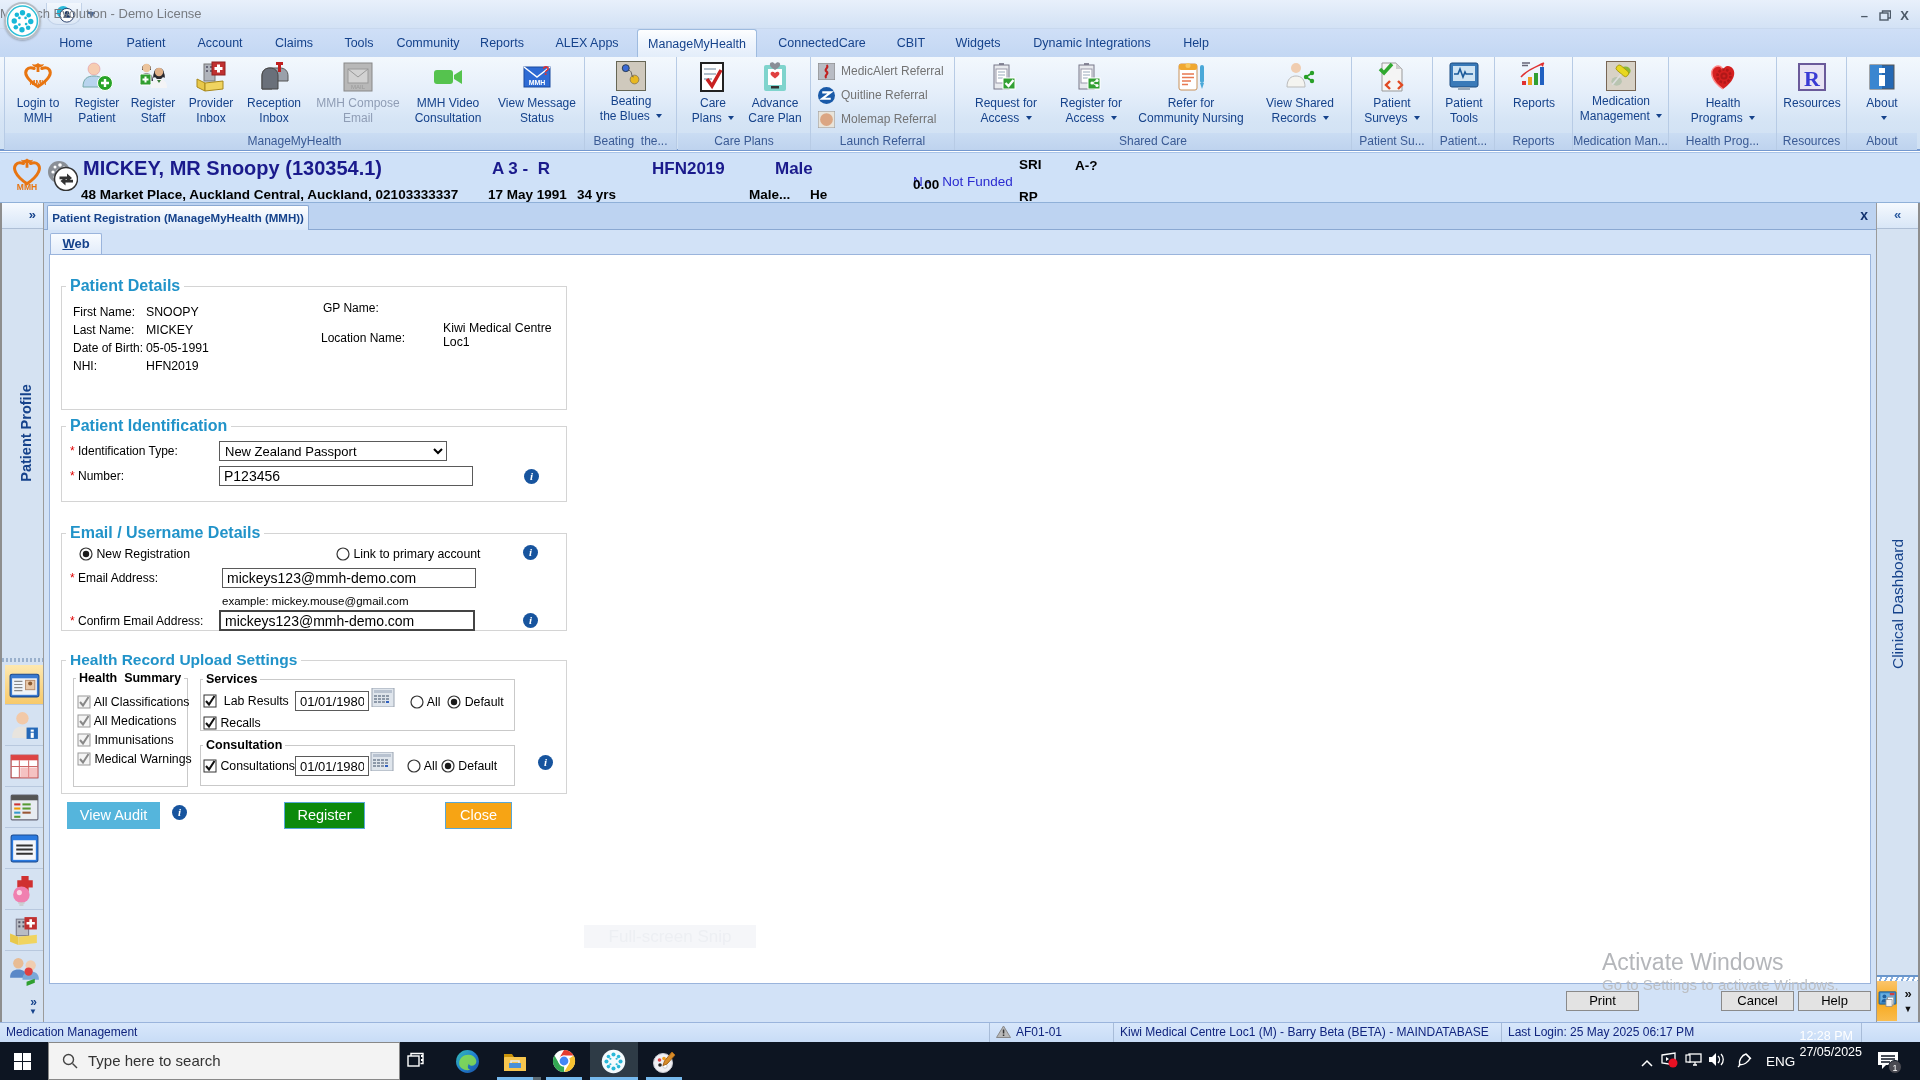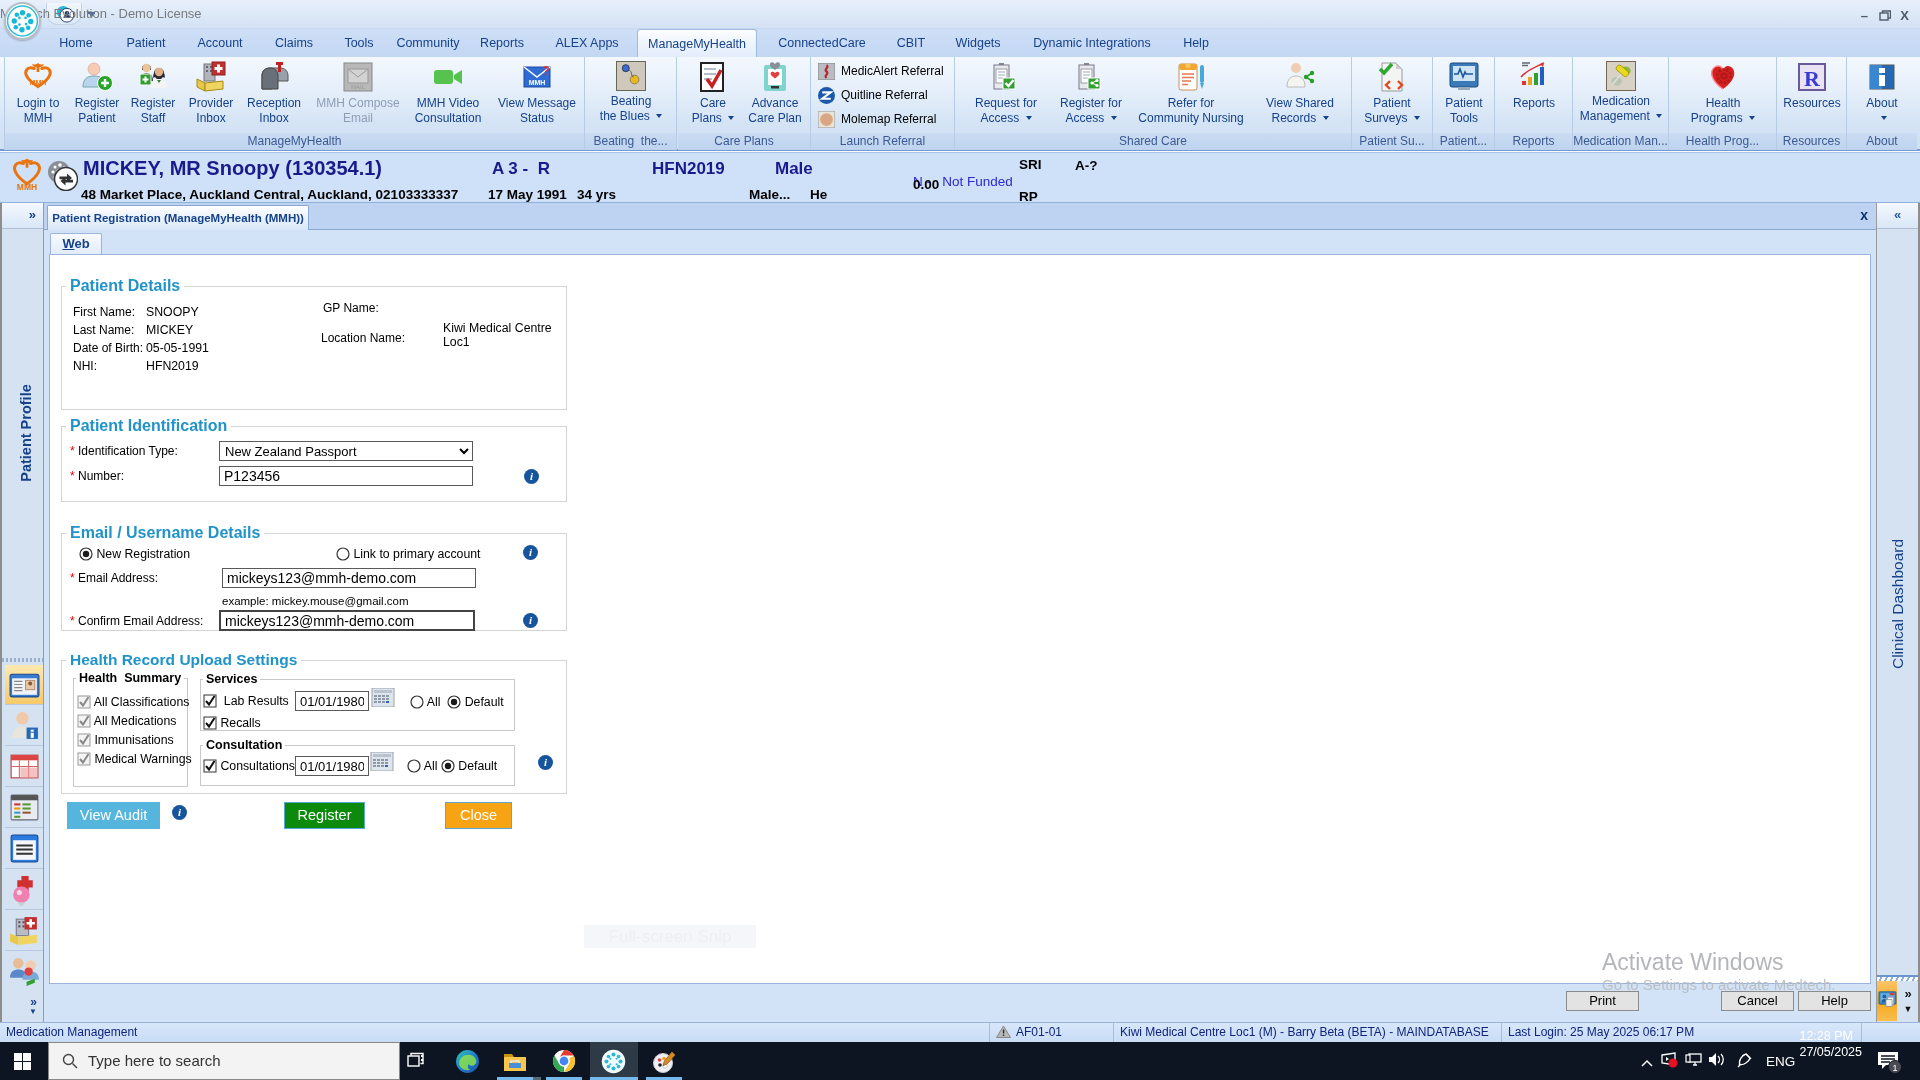--- a/index.html
+++ b/index.html
@@ -25,21 +25,21 @@
 
 
 #ribbon { left:0; top:57px; width:1920px; height:94px;
   background:linear-gradient(#f3f8fd, #e4eefa 40%, #d5e4f5 70%, #cfe0f3); border-bottom:2px solid #7498cf;}
 .rgroup { position:absolute; top:0; height:93px; border-right:1px solid #b7cbe5; }
 .rgroup .glabel { position:absolute; left:0; bottom:0; width:100%; height:17px; line-height:17px;
   text-align:center; font-size:12px; color:#3a5a94; background:linear-gradient(#cadcf3,#bed3ee); }
 .rbtn { position:absolute; top:2px; text-align:center; font-size:12px; color:#15428b; line-height:14.5px; }
 .rbtn .ric { display:block; margin:2px auto 3px; width:32px; height:32px; }
 .rbtn.dis { color:#8f9db5; }
-.smbtn { position:absolute; height:22px; font-size:12px; color:#000000; line-height:22px; text-align:left; }
+.smbtn { position:absolute; height:22px; font-size:12px; color:#737373; line-height:22px; text-align:left; }
 .smbtn svg { vertical-align:-5px; margin-right:6px; }
 .darr { display:inline-block; width:0; height:0; border-left:3.5px solid transparent; border-right:3.5px solid transparent; border-top:4px solid #15428b; vertical-align:2px; margin-left:3px;}
 
 
 #banner { left:0; top:152px; width:1920px; height:51px; background:#cfe1f8; border-top:1px solid #a8c3e8; border-bottom:1px solid #8fb0d8; }
 
 
 #tabstrip { left:44px; top:203px; width:1832px; height:27px; background:#bdd3f1; border-bottom:1px solid #8aa8d2;}
 #ptab { left:3px; top:2px; width:262px; height:25px; background:linear-gradient(#ffffff,#eaf2fc 50%,#d9e7f8);
   border:1px solid #8aa8d2; border-bottom:none; border-radius:2px 2px 0 0;
@@ -499,21 +499,21 @@
     <div class="fval" style="left:96px; top:104px;">HFN2019</div>
     <div class="flabel" style="left:273px; top:46px;">GP Name:</div>
     <div class="flabel" style="left:271px; top:76px;">Location Name:</div>
     <div class="fval" style="left:393px; top:66px;">Kiwi Medical Centre<br>Loc1</div>
 
     <fieldset style="left:11px; top:162px; width:506px; height:85px;">
       <legend>Patient Identification</legend>
     </fieldset>
     <div class="flabel req" style="left:20px; top:189px;">Identification Type:</div>
     <div class="flabel req" style="left:20px; top:214px;">Number:</div>
-    <select class="tinput" style="left:169px; top:186px; width:254px; height:20px; font-size:13px; padding:0 1px;">
+    <select class="tinput" style="left:169px; top:186px; width:228px; height:20px; font-size:13px; padding:0 1px;">
       <option>New Zealand Passport</option>
     </select>
     <input class="tinput" style="left: 169px; top: 211px; width: 254px; height: 20px;" value="P123456">
     <div class="info" style="left:474px; top:214px;">i</div>
 
     <fieldset style="left:11px; top:269px; width:506px; height:107px;">
       <legend>Email / Username Details</legend>
     </fieldset>
     <div class="fval" style="left:29px; top:292px;"><svg class="rad" width="14" height="14" viewBox="0 0 14 14">
           <circle cx="7" cy="7" r="6" fill="#fff" stroke="#333" stroke-width="1.2"></circle>
@@ -622,21 +622,21 @@
         </svg> Default</div>
     <div class="info" style="left:488px; top:500px;">i</div>
 
     <div class="gbtn" style="left:17px; top:547px; width:93px; background:#55b5dc;">View Audit</div>
     <div class="info" style="left:122px; top:550px;">i</div>
     <div class="gbtn" style="left:234px; top:547px; width:81px; background:#0c8a0c; border:1px solid #58a7d7; line-height:24px;">Register</div>
     <div class="gbtn" style="left:395px; top:547px; width:67px; background:#f7a414; border:1px solid #58a7d7; line-height:24px;">Close</div>
 
     <div class="abs" style="left:534px; top:670px; width:172px; height:23px; background:#f5f6f9; color:#edeff3; font-size:17px; text-align:center; line-height:23px;">Full-screen Snip</div>
     <div class="abs" style="left:1552px; top:694px; color:#b4b6ba; font-size:23px;">Activate Windows</div>
-    <div class="abs" style="left:1552px; top:721px; color:#bcbec2; font-size:15px;">Go to Settings to activate Medtech.</div>
+    <div class="abs" style="left:1552px; top:721px; color:#bcbec2; font-size:15px;">Go to Settings to activate Windows.</div>
   </div>
   <div class="abs" id="btnrow">
     <div class="winbtn2" style="left:1517px;">Print</div>
     <div class="winbtn2" style="left:1672px;">Cancel</div>
     <div class="winbtn2" style="left:1749px;">Help</div>
   </div>
 </div>
 
 <div class="abs" id="statusbar">
   <div class="sseg" style="left:0; width:990px;">Medication Management</div>

